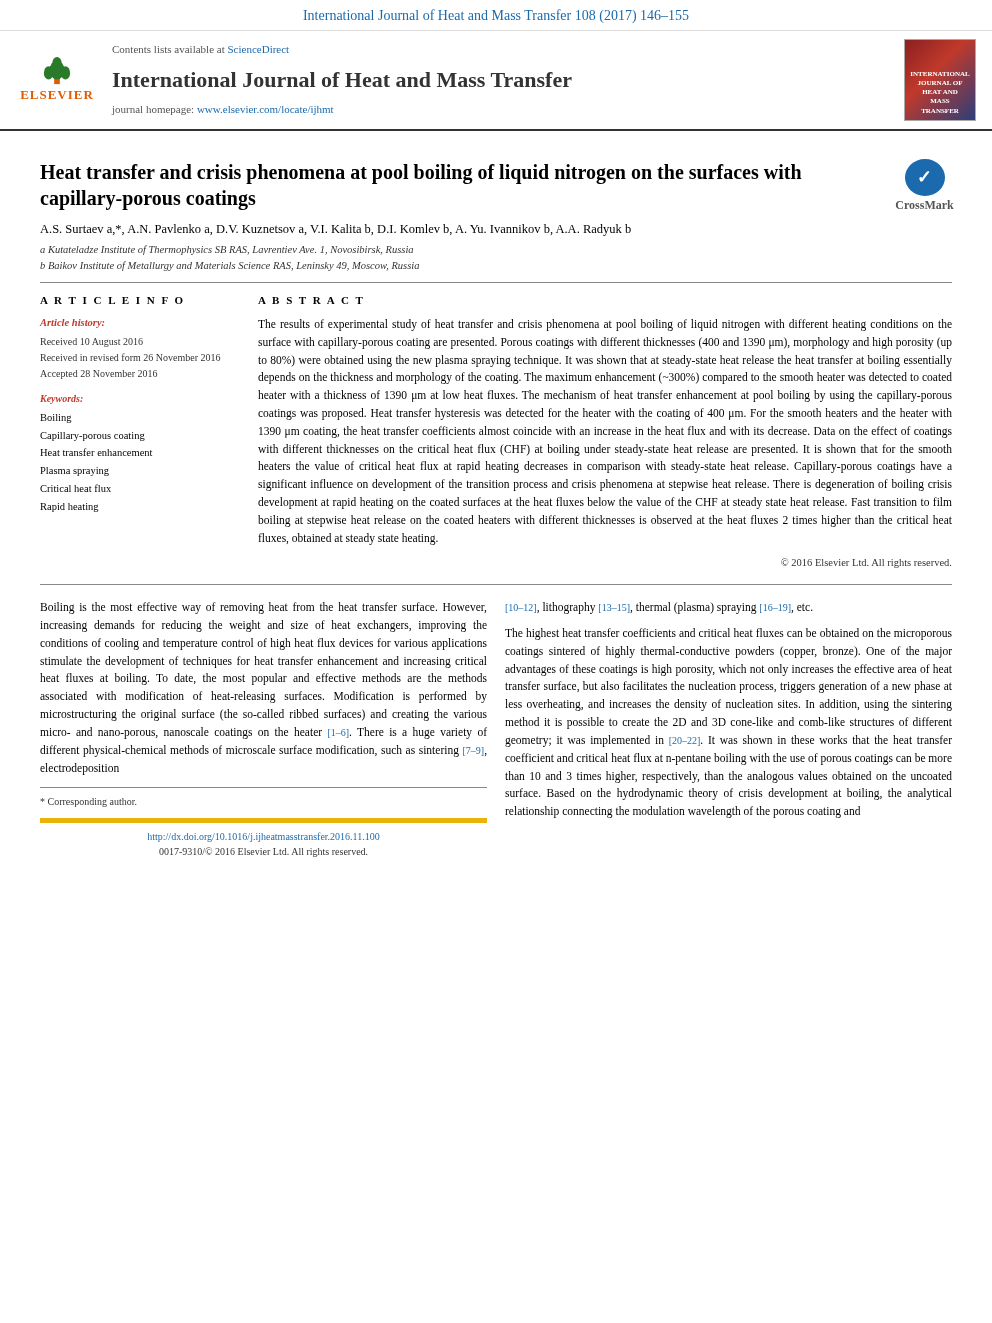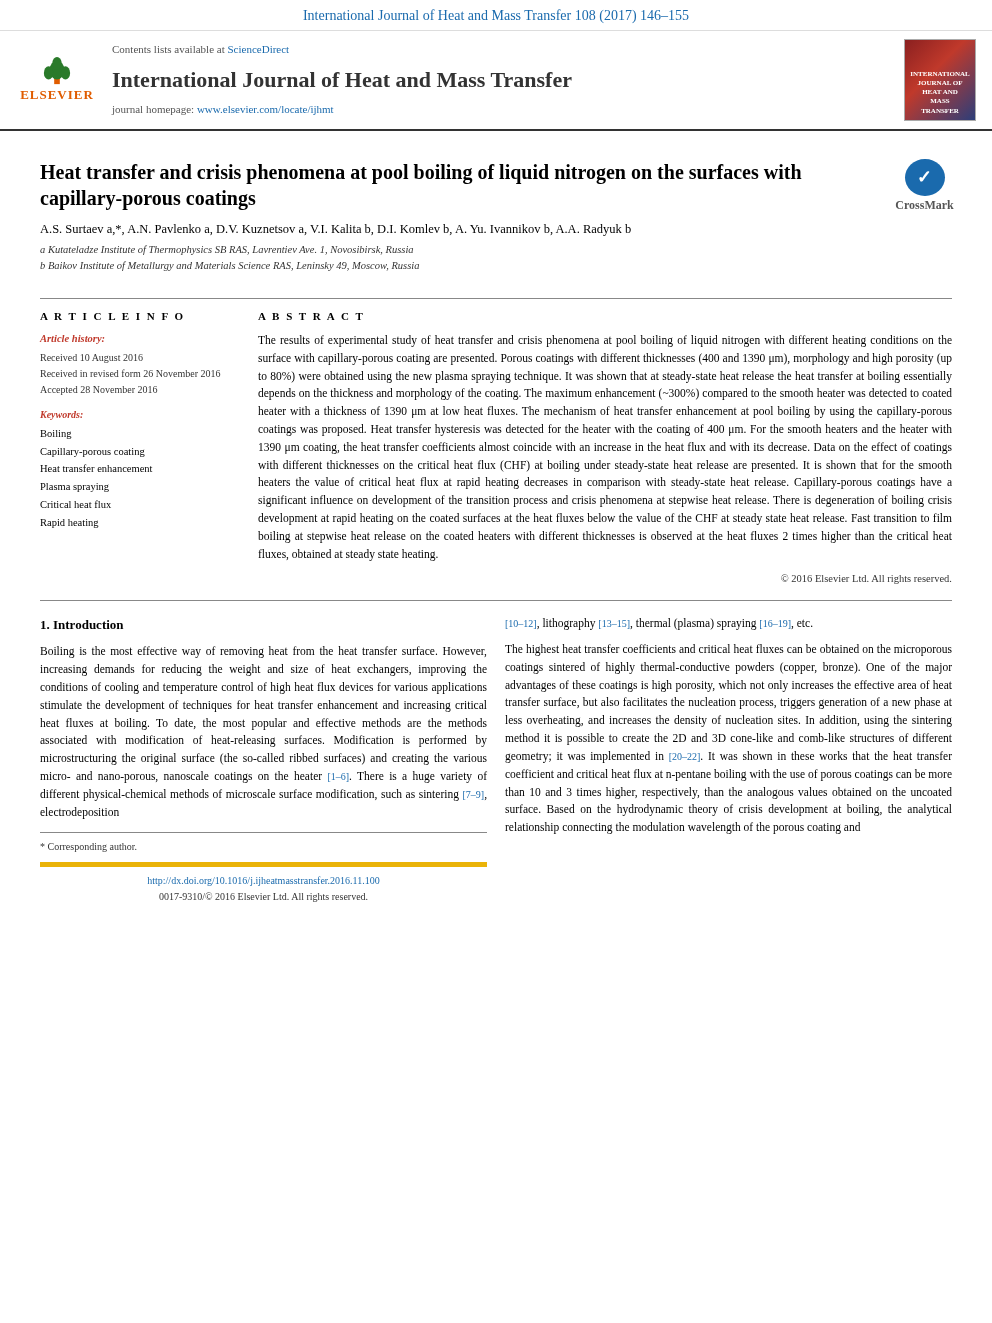--- a/index.html
+++ b/index.html
@@ -145,21 +145,21 @@
     }
     .authors {
       font-size: 12.5px;
       color: #000;
       margin-bottom: 4px;
     }
     .affiliations {
       font-size: 10.5px;
       font-style: italic;
       color: #333;
-      margin-bottom: 24px;
+      margin-bottom: 8px;
       line-height: 1.5;
     }
     .two-col {
       display: flex;
       gap: 18px;
       border-top: 1px solid #888;
       padding-top: 10px;
       margin-top: 4px;
     }
     .article-info-col {
@@ -353,24 +353,20 @@
       <div class="abstract-text">The results of experimental study of heat transfer and crisis phenomena at pool boiling of liquid nitrogen with different heating conditions on the surface with capillary-porous coating are presented. Porous coatings with different thicknesses (400 and 1390 μm), morphology and high porosity (up to 80%) were obtained using the new plasma spraying technique. It was shown that at steady-state heat release the heat transfer at boiling essentially depends on the thickness and morphology of the coating. The maximum enhancement (~300%) compared to the smooth heater was detected to coated heater with a thickness of 1390 μm at low heat fluxes. The mechanism of heat transfer enhancement at pool boiling by using the capillary-porous coatings was proposed. Heat transfer hysteresis was detected for the heater with the coating of 400 μm. For the smooth heaters and the heater with 1390 μm coating, the heat transfer coefficients almost coincide with an increase in the heat flux and with its decrease. Data on the effect of coatings with different thicknesses on the critical heat flux (CHF) at boiling under steady-state heat release are presented. It is shown that for the smooth heaters the value of critical heat flux at rapid heating decreases in comparison with steady-state heat release. Capillary-porous coatings have a significant influence on development of the transition process and crisis phenomena at stepwise heat release. There is degeneration of boiling crisis development at rapid heating on the coated surfaces at the heat fluxes below the value of the CHF at steady state heat release. Fast transition to film boiling at stepwise heat release on the coated heaters with different thicknesses is observed at the heat fluxes 2 times higher than the critical heat fluxes, obtained at steady state heating.</div>
       <div class="copyright-line">© 2016 Elsevier Ltd. All rights reserved.</div>
     </div>
   </div>
 
   <hr class="divider">
 
   <div class="body-two-col">
 
     <div class="body-col">
-      <div class="section-heading">
-        <span>1.</span>
-        <span>Introduction</span>
-      </div>
       <p>Boiling is the most effective way of removing heat from the heat transfer surface. However, increasing demands for reducing the weight and size of heat exchangers, improving the conditions of cooling and temperature control of high heat flux devices for various applications stimulate the development of techniques for heat transfer enhancement and increasing critical heat fluxes at boiling. To date, the most popular and effective methods are the methods associated with modification of heat-releasing surfaces. Modification is performed by microstructuring the original surface (the so-called ribbed surfaces) and creating the various micro- and nano-porous, nanoscale coatings on the heater <span class="inline-ref">[1–6]</span>. There is a huge variety of different physical-chemical methods of microscale surface modification, such as sintering <span class="inline-ref">[7–9]</span>, electrodeposition</p>
 
       <div class="footnote-area">
         <div>* Corresponding author.</div>
       </div>
 
       <div class="footer-links">
         <div>http://dx.doi.org/10.1016/j.ijheatmasstransfer.2016.11.100</div>
         <div style="color:#333;">0017-9310/© 2016 Elsevier Ltd. All rights reserved.</div>
       </div>

